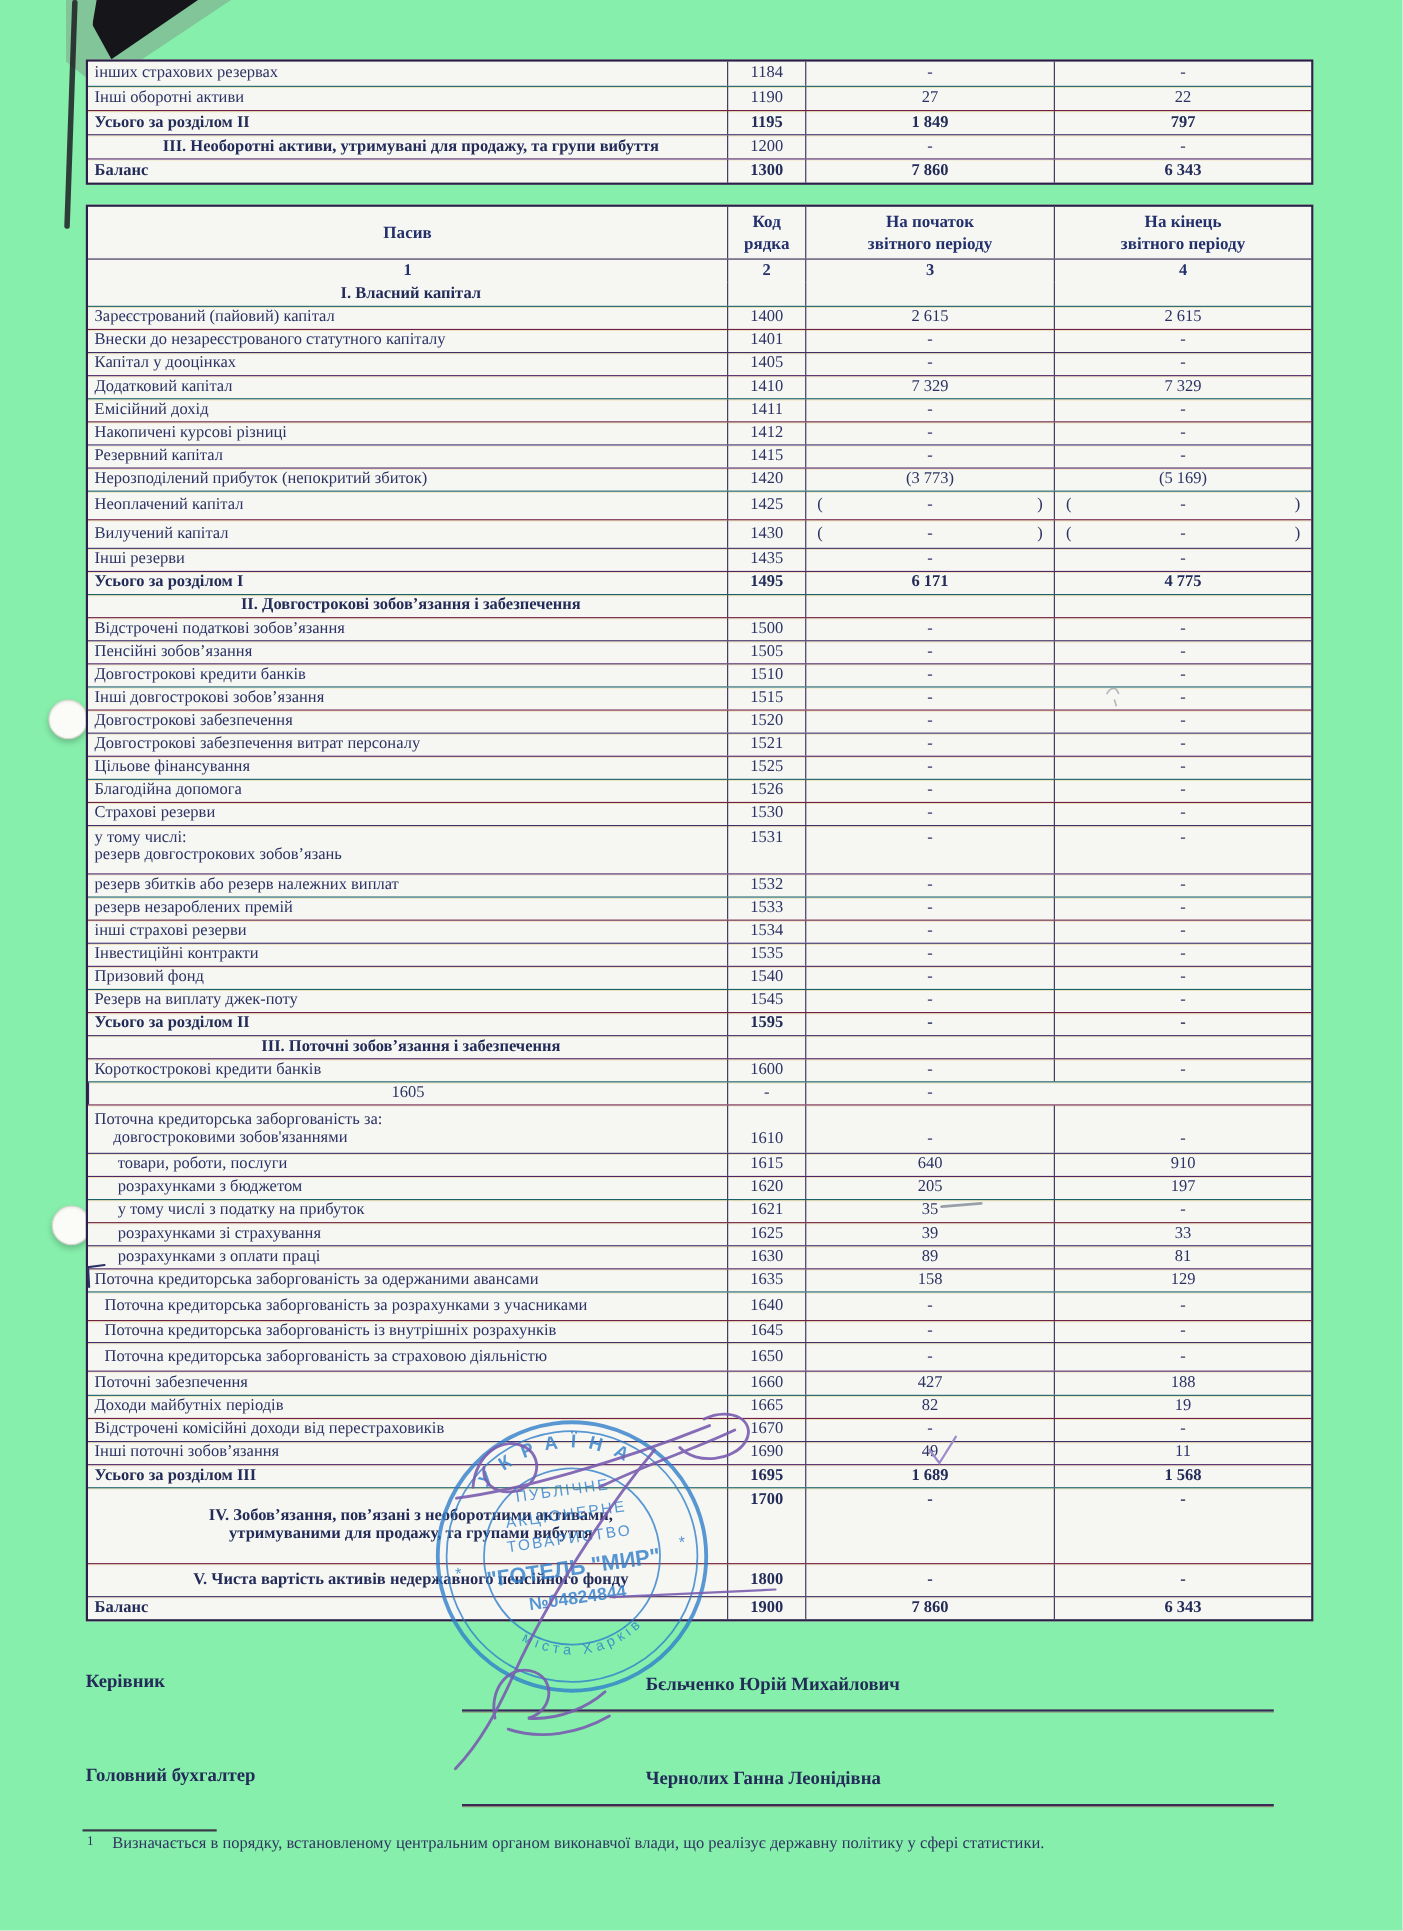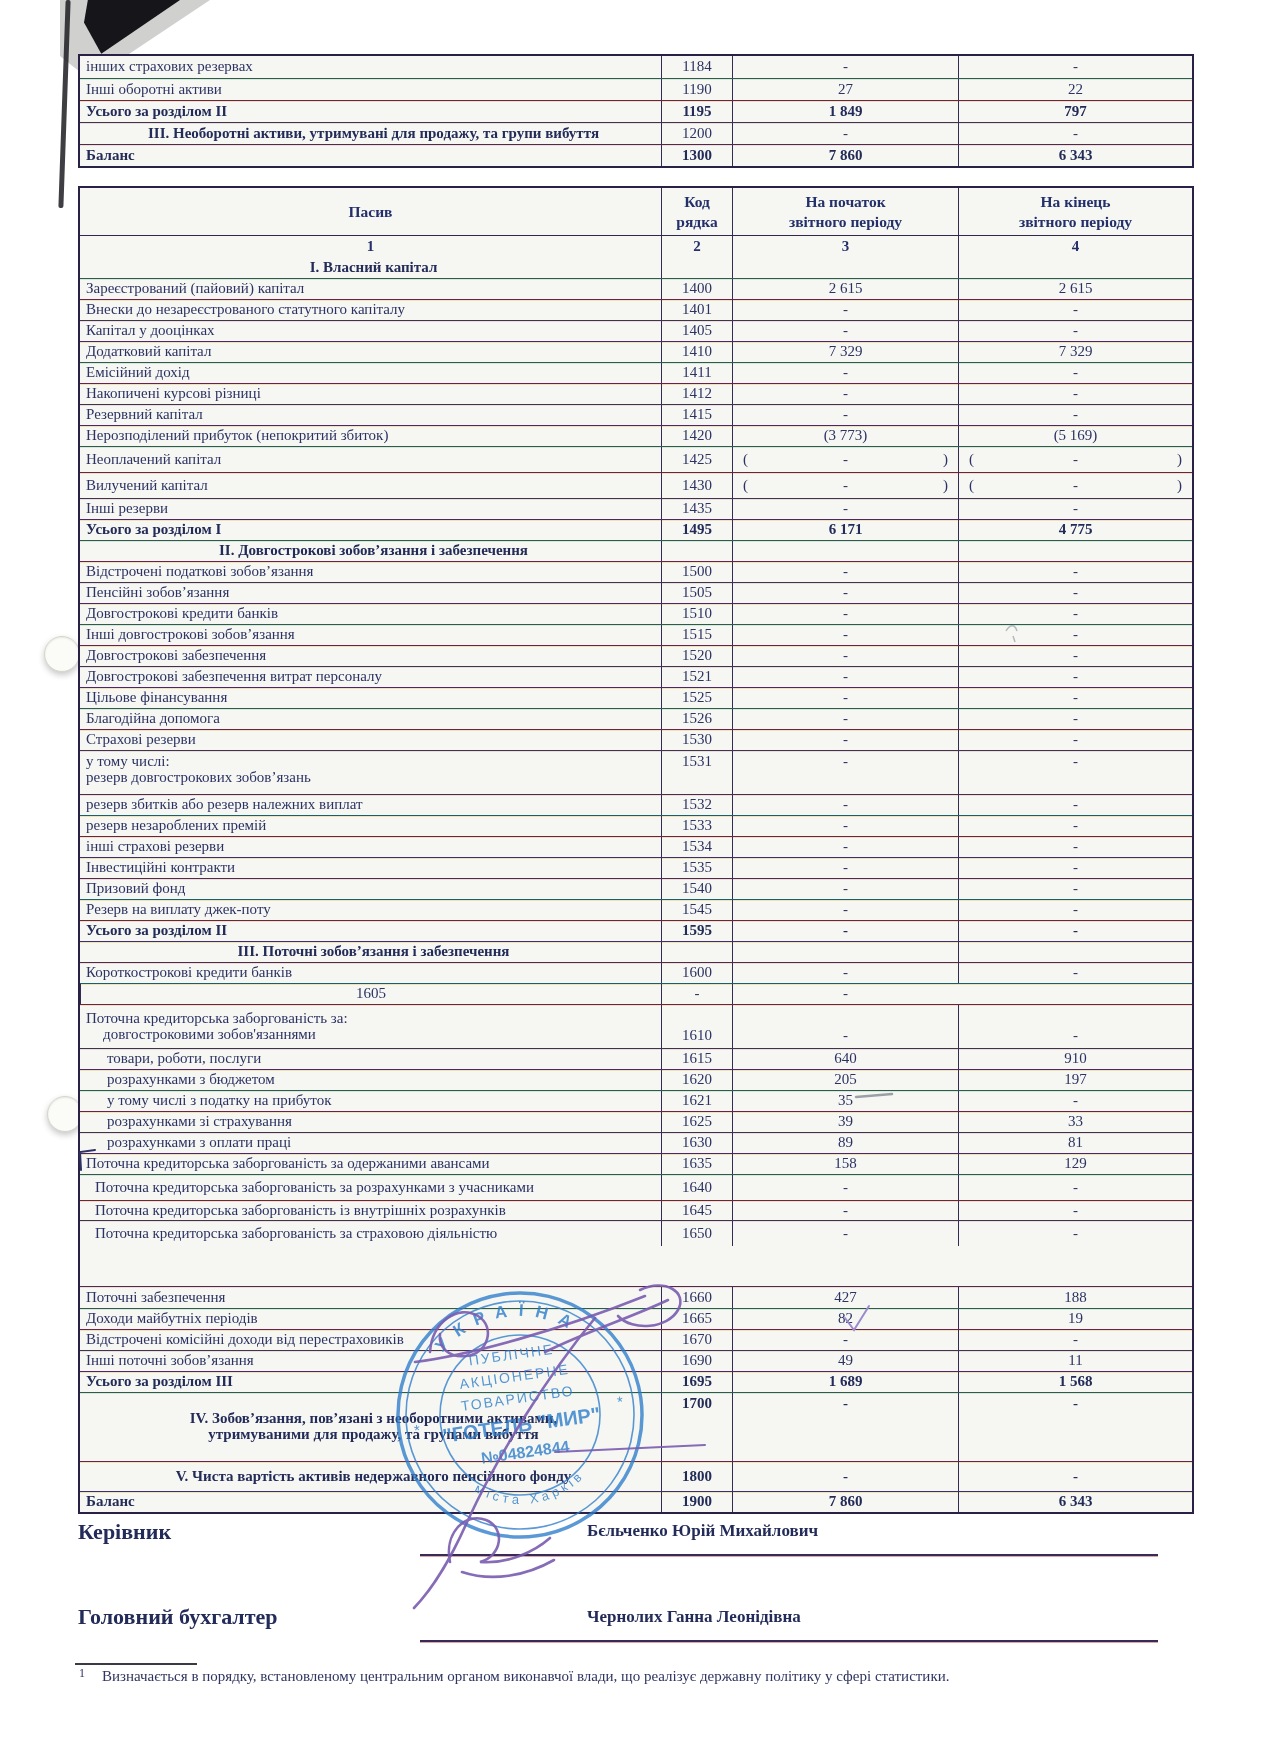--- a/index.html
+++ b/index.html
@@ -1,17 +1,17 @@
 <!DOCTYPE html>
 <html><head>
 <meta charset="utf-8">
 <style>
   html,body{margin:0;padding:0;}
   body{background:#d8dad4;}
-  .page{position:relative;width:1275px;height:1755px;background:#ffffff;overflow:hidden;
+  .page{position:relative;width:1275px;height:1755px;background:#86efac;overflow:hidden;
         font-family:"Liberation Serif", serif;color:#2c3263;}
   
   .dtable{position:absolute;left:78px;width:1112px;background:#f6f7f2;
           border:2px solid #2b2147;box-sizing:content-box;}
   .trow{display:grid;grid-template-columns:581px 71px 226px 234px;box-sizing:border-box;
         border-top:1px solid #4a2a66;box-shadow:inset 0 1px 0 rgba(212,176,52,.28);}
   .trow:first-child{border-top:none;box-shadow:none;}
   .trow:nth-child(4n+1){border-top-color:#4f2468;}
   .trow:nth-child(4n+2){border-top-color:#19606a;}
   .trow:nth-child(4n+3){border-top-color:#6e2148;}
@@ -36,21 +36,21 @@
   .phead{display:grid;grid-template-columns:581px 71px 226px 234px;height:47px;
          border-bottom:1.5px solid #33254e;}
   .phead>div{display:flex;flex-direction:column;align-items:center;justify-content:center;
              font-weight:700;font-size:15.5px;color:#23306b;line-height:1.25;}
   .phead>div+div{border-left:1px solid #352a52;}
   .pnums{display:grid;grid-template-columns:581px 71px 226px 234px;height:21px;}
   .pnums>div{display:flex;align-items:center;justify-content:center;font-weight:700;
              font-size:15px;color:#23306b;}
   .pnums>div+div{border-left:1px solid #352a52;}
   
-  .sig-label{position:absolute;left:78px;font-weight:700;font-size:22px;color:#232b58;}
+  .sig-label{position:absolute;left:78px;font-weight:700;font-size:17px;color:#232b58;}
   .sig-line{position:absolute;left:420px;width:738px;border-top:2px solid #3a2a55;
             box-shadow:0 1px 0 rgba(170,60,60,.45);}
   .sig-name{position:absolute;left:587px;width:400px;text-align:left;font-weight:700;
             font-size:17px;color:#232b58;}
   .fn-rule{position:absolute;left:75px;top:1663px;width:122px;border-top:2px solid #3a3a46;}
   .fn-marker{position:absolute;left:79px;top:1666px;font-size:12px;color:#2c3263;}
   .fn-text{position:absolute;left:102px;top:1668px;width:1080px;font-size:15px;color:#2f3560;}
   
   .fold-dark{position:absolute;left:84px;top:0;width:96px;height:56px;
              clip-path:polygon(4% 0,100% 0,18% 96%,0 40%);background:#15151a;}
@@ -411,21 +411,21 @@
           <div class="code">1645</div>
           <div class="val">-</div>
           <div class="val">-</div>
         </div>
         <div class="trow i1" style="height: 26px;">
           <div class="lab">Поточна кредиторська заборгованість за страховою діяльністю</div>
           <div class="code">1650</div>
           <div class="val">-</div>
           <div class="val">-</div>
         </div>
-        <div class="trow" style="height: 22px; margin-top: 40px;">
+        <div class="trow" style="height: 22px;">
           <div class="lab">Поточні забезпечення</div>
           <div class="code">1660</div>
           <div class="val">427</div>
           <div class="val">188</div>
         </div>
         <div class="trow">
           <div class="lab">Доходи майбутніх періодів</div>
           <div class="code">1665</div>
           <div class="val">82</div>
           <div class="val">19</div>

